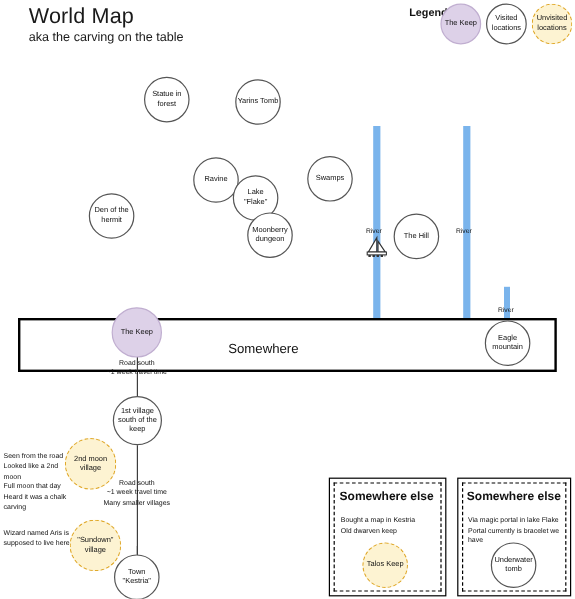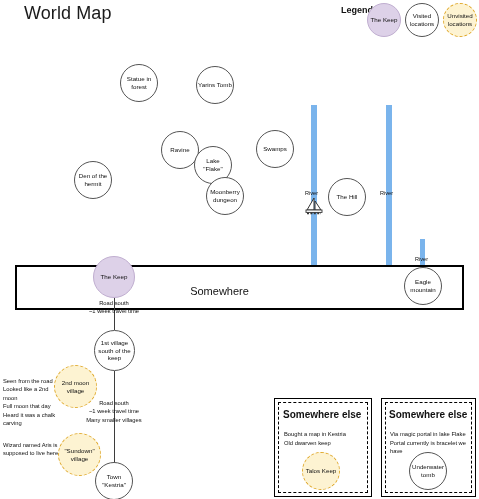--- a/index.html
+++ b/index.html
@@ -170,20 +170,21 @@
     width: 22px;
     height: 20px;
   }
 </style>
 </head>
 <body>
 
 <div id="canvas">
 
   <div class="title">World Map</div>
+  <div class="subtitle">aka the carving on the table</div>
 
   <div class="legend-title">Legend</div>
   <div class="legend-row">
     <div class="node keep" style="position:relative; width:34px; height:34px;">
       <span class="lbl">The Keep</span>
     </div>
     <div class="node" style="position:relative; width:34px; height:34px;">
       <span class="lbl">Visited locations</span>
     </div>
     <div class="node unvisited" style="position:relative; width:34px; height:34px;">

